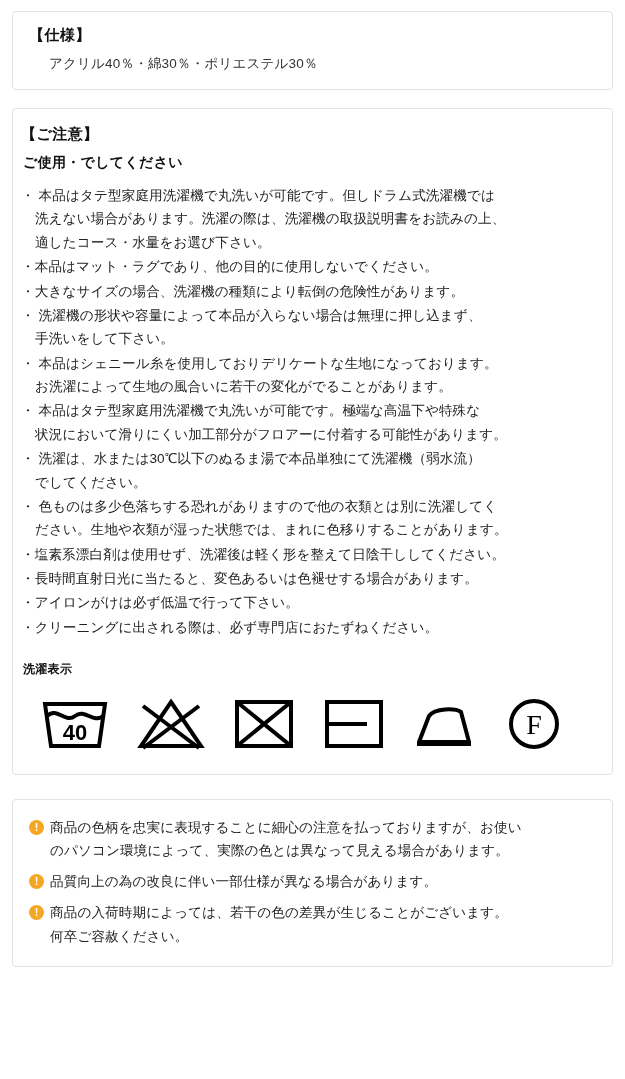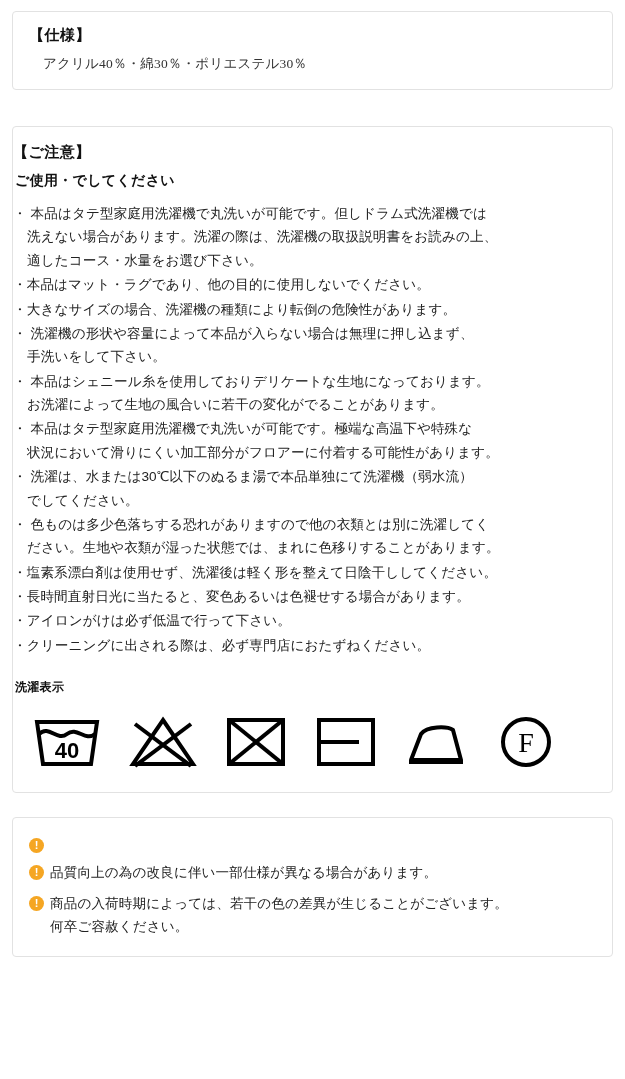--- a/index.html
+++ b/index.html
@@ -27,40 +27,39 @@
     border: 1px solid #e2e2e2;
     border-radius: 4px;
     background: #ffffff;
     box-sizing: border-box;
   }
 
   
   .spec-card {
     margin-top: 11px;
     padding: 14px 20px 16px 16px;
-    font-family: Liberation Serif, serif;
   }
   .section-title {
     font-size: 15px;
     font-weight: bold;
     letter-spacing: 0.5px;
     color: #111111;
     margin: 0 0 10px 0;
   }
   .spec-line {
     font-size: 13.5px;
     color: #333333;
-    margin-left: 14px;
+    margin-left: 20px;
     letter-spacing: 0.2px;
   }
 
   
   .caution-card {
-    margin-top: 36px;
-    padding: 16px 16px 22px 0;
+    margin-top: 18px;
+    padding: 16px 16px 22px 8px;
   }
   .sub-title {
     font-size: 14px;
     font-weight: bold;
     color: #111111;
     margin: 10px 0 12px 2px;
     letter-spacing: 0.3px;
   }
   .note-list {
     list-style: none;
@@ -225,20 +224,24 @@
       </svg>
 
     </div>
   </div>
 
   <div class="card bottom-card">
     <div class="warn-list">
 
       <div class="warn-item">
         <div class="warn-icon" style="background: rgb(245, 166, 35);">!</div>
+        <div class="warn-text">
+          <span>商品の色柄を忠実に表現することに細心の注意を払っておりますが、お使い</span>
+          <span style="display:block">のパソコン環境によって、実際の色とは異なって見える場合があります。</span>
+        </div>
       </div>
 
       <div class="warn-item">
         <div class="warn-icon" style="background: rgb(245, 166, 35);">!</div>
         <div class="warn-text">
           <span>品質向上の為の改良に伴い一部仕様が異なる場合があります。</span>
         </div>
       </div>
 
       <div class="warn-item">

